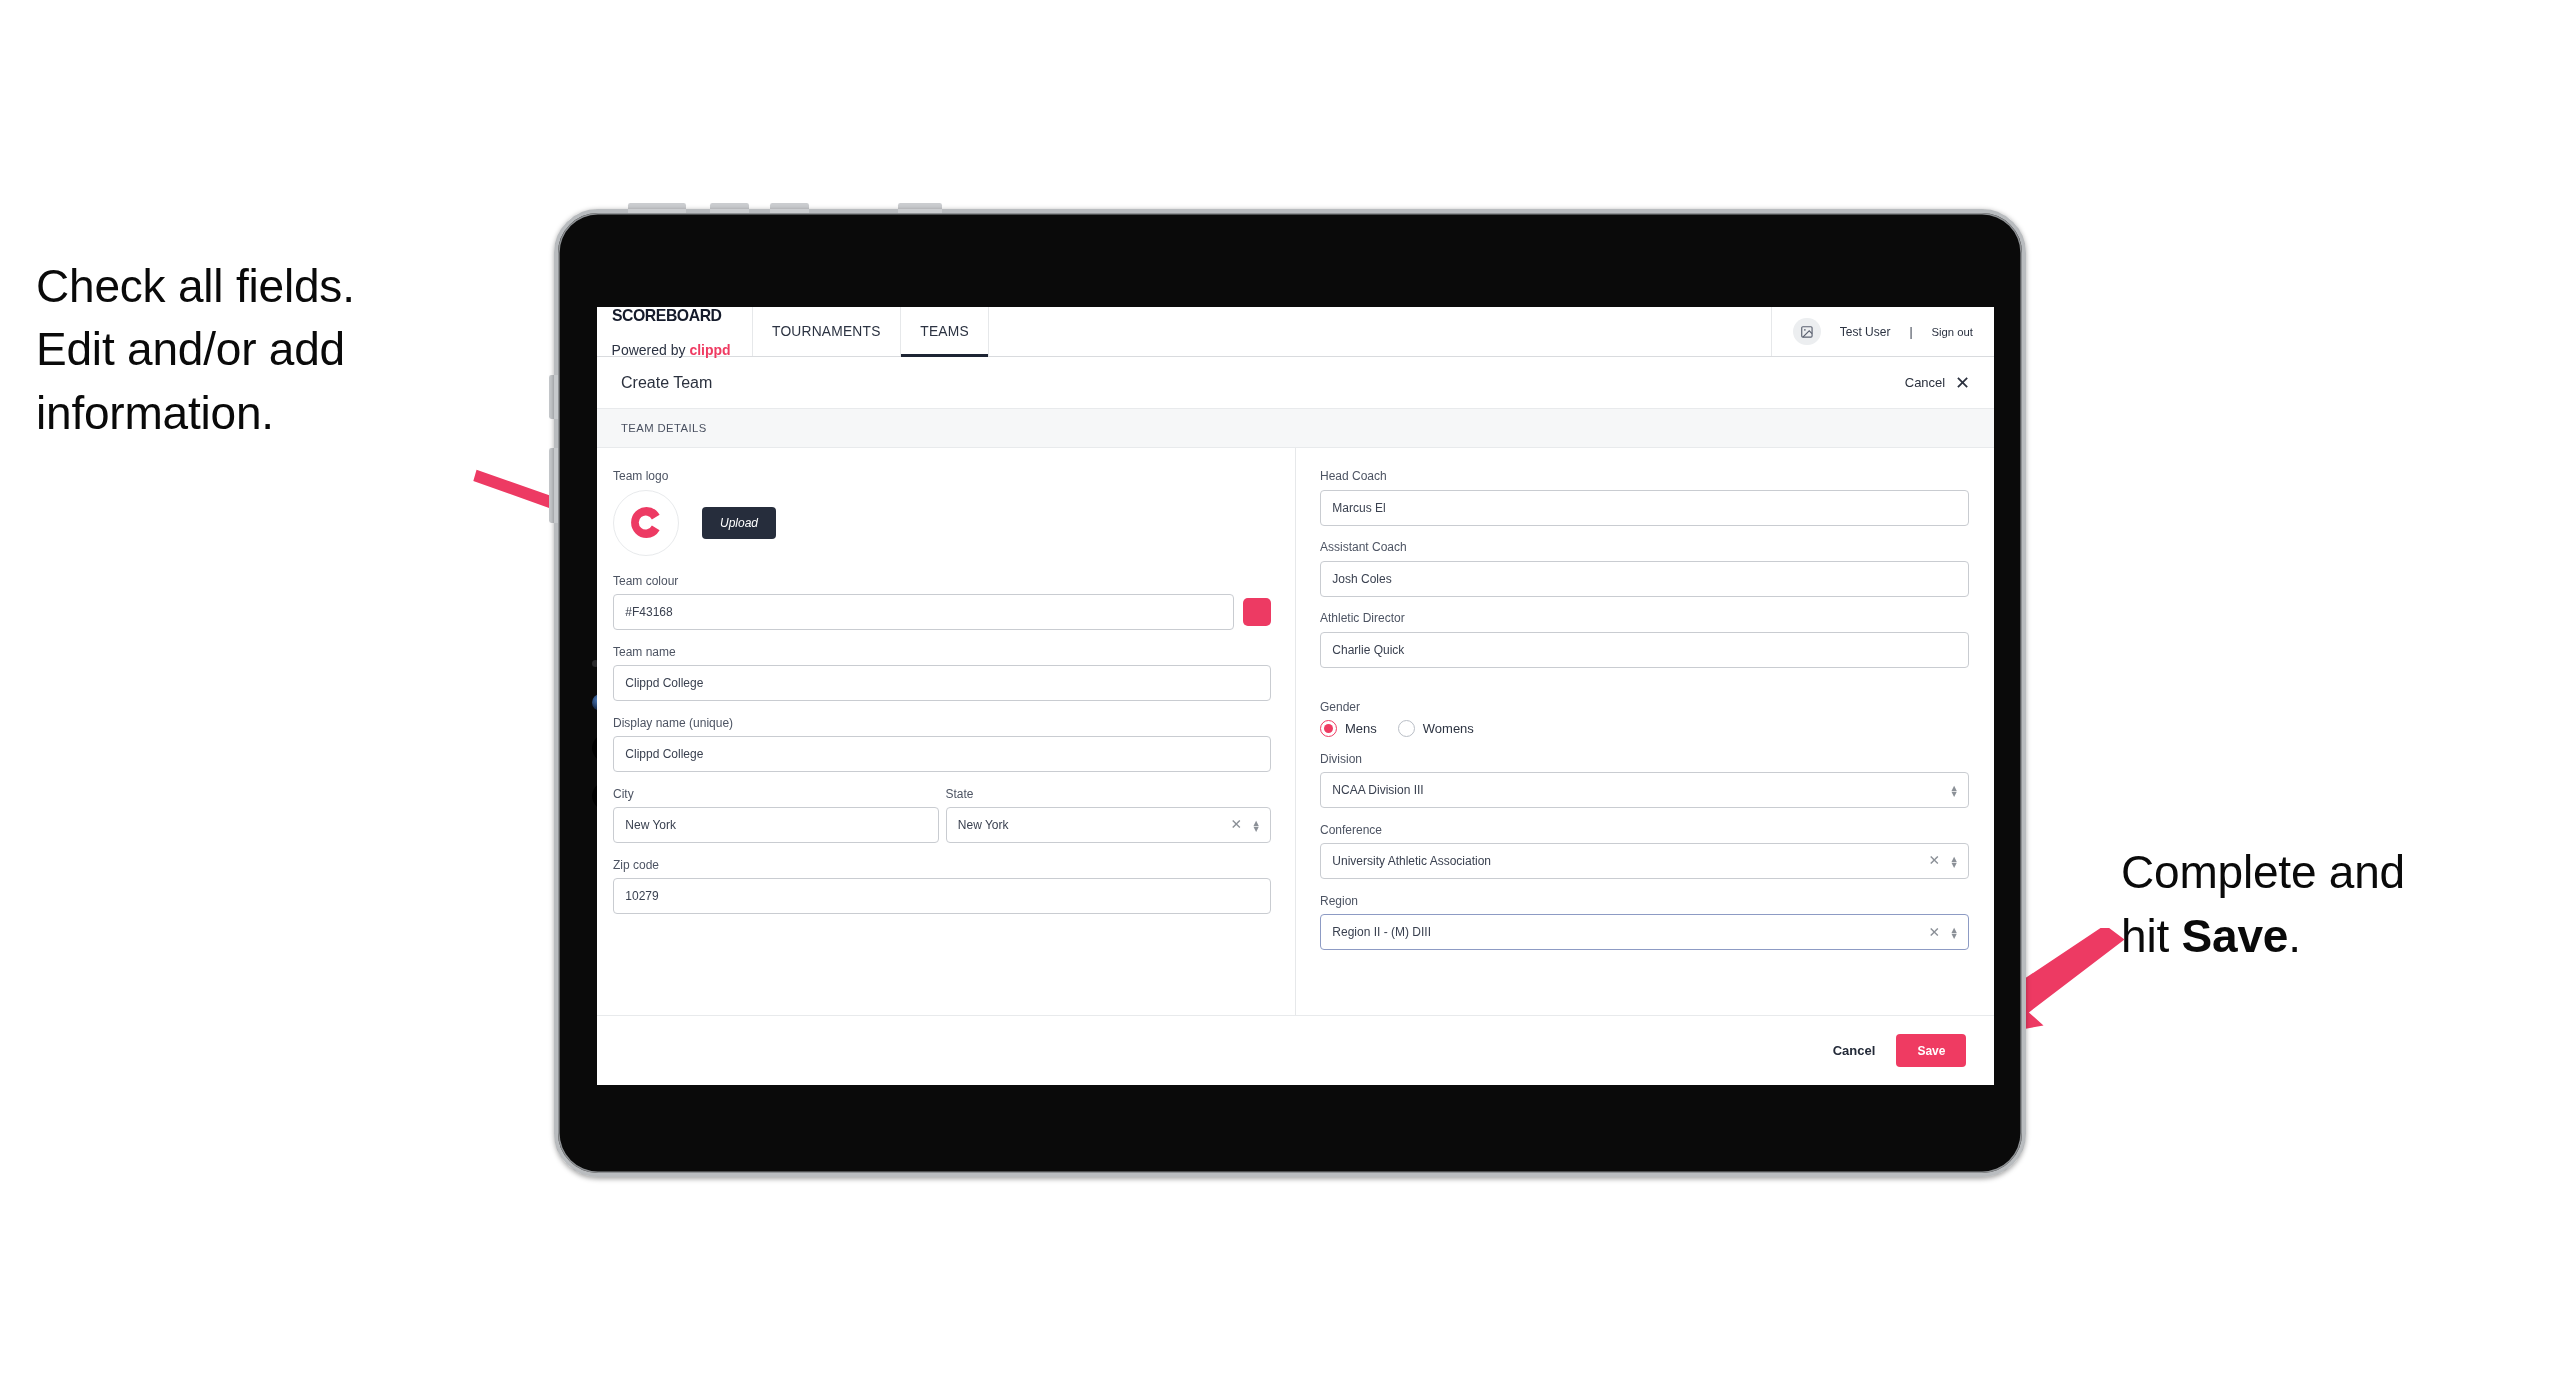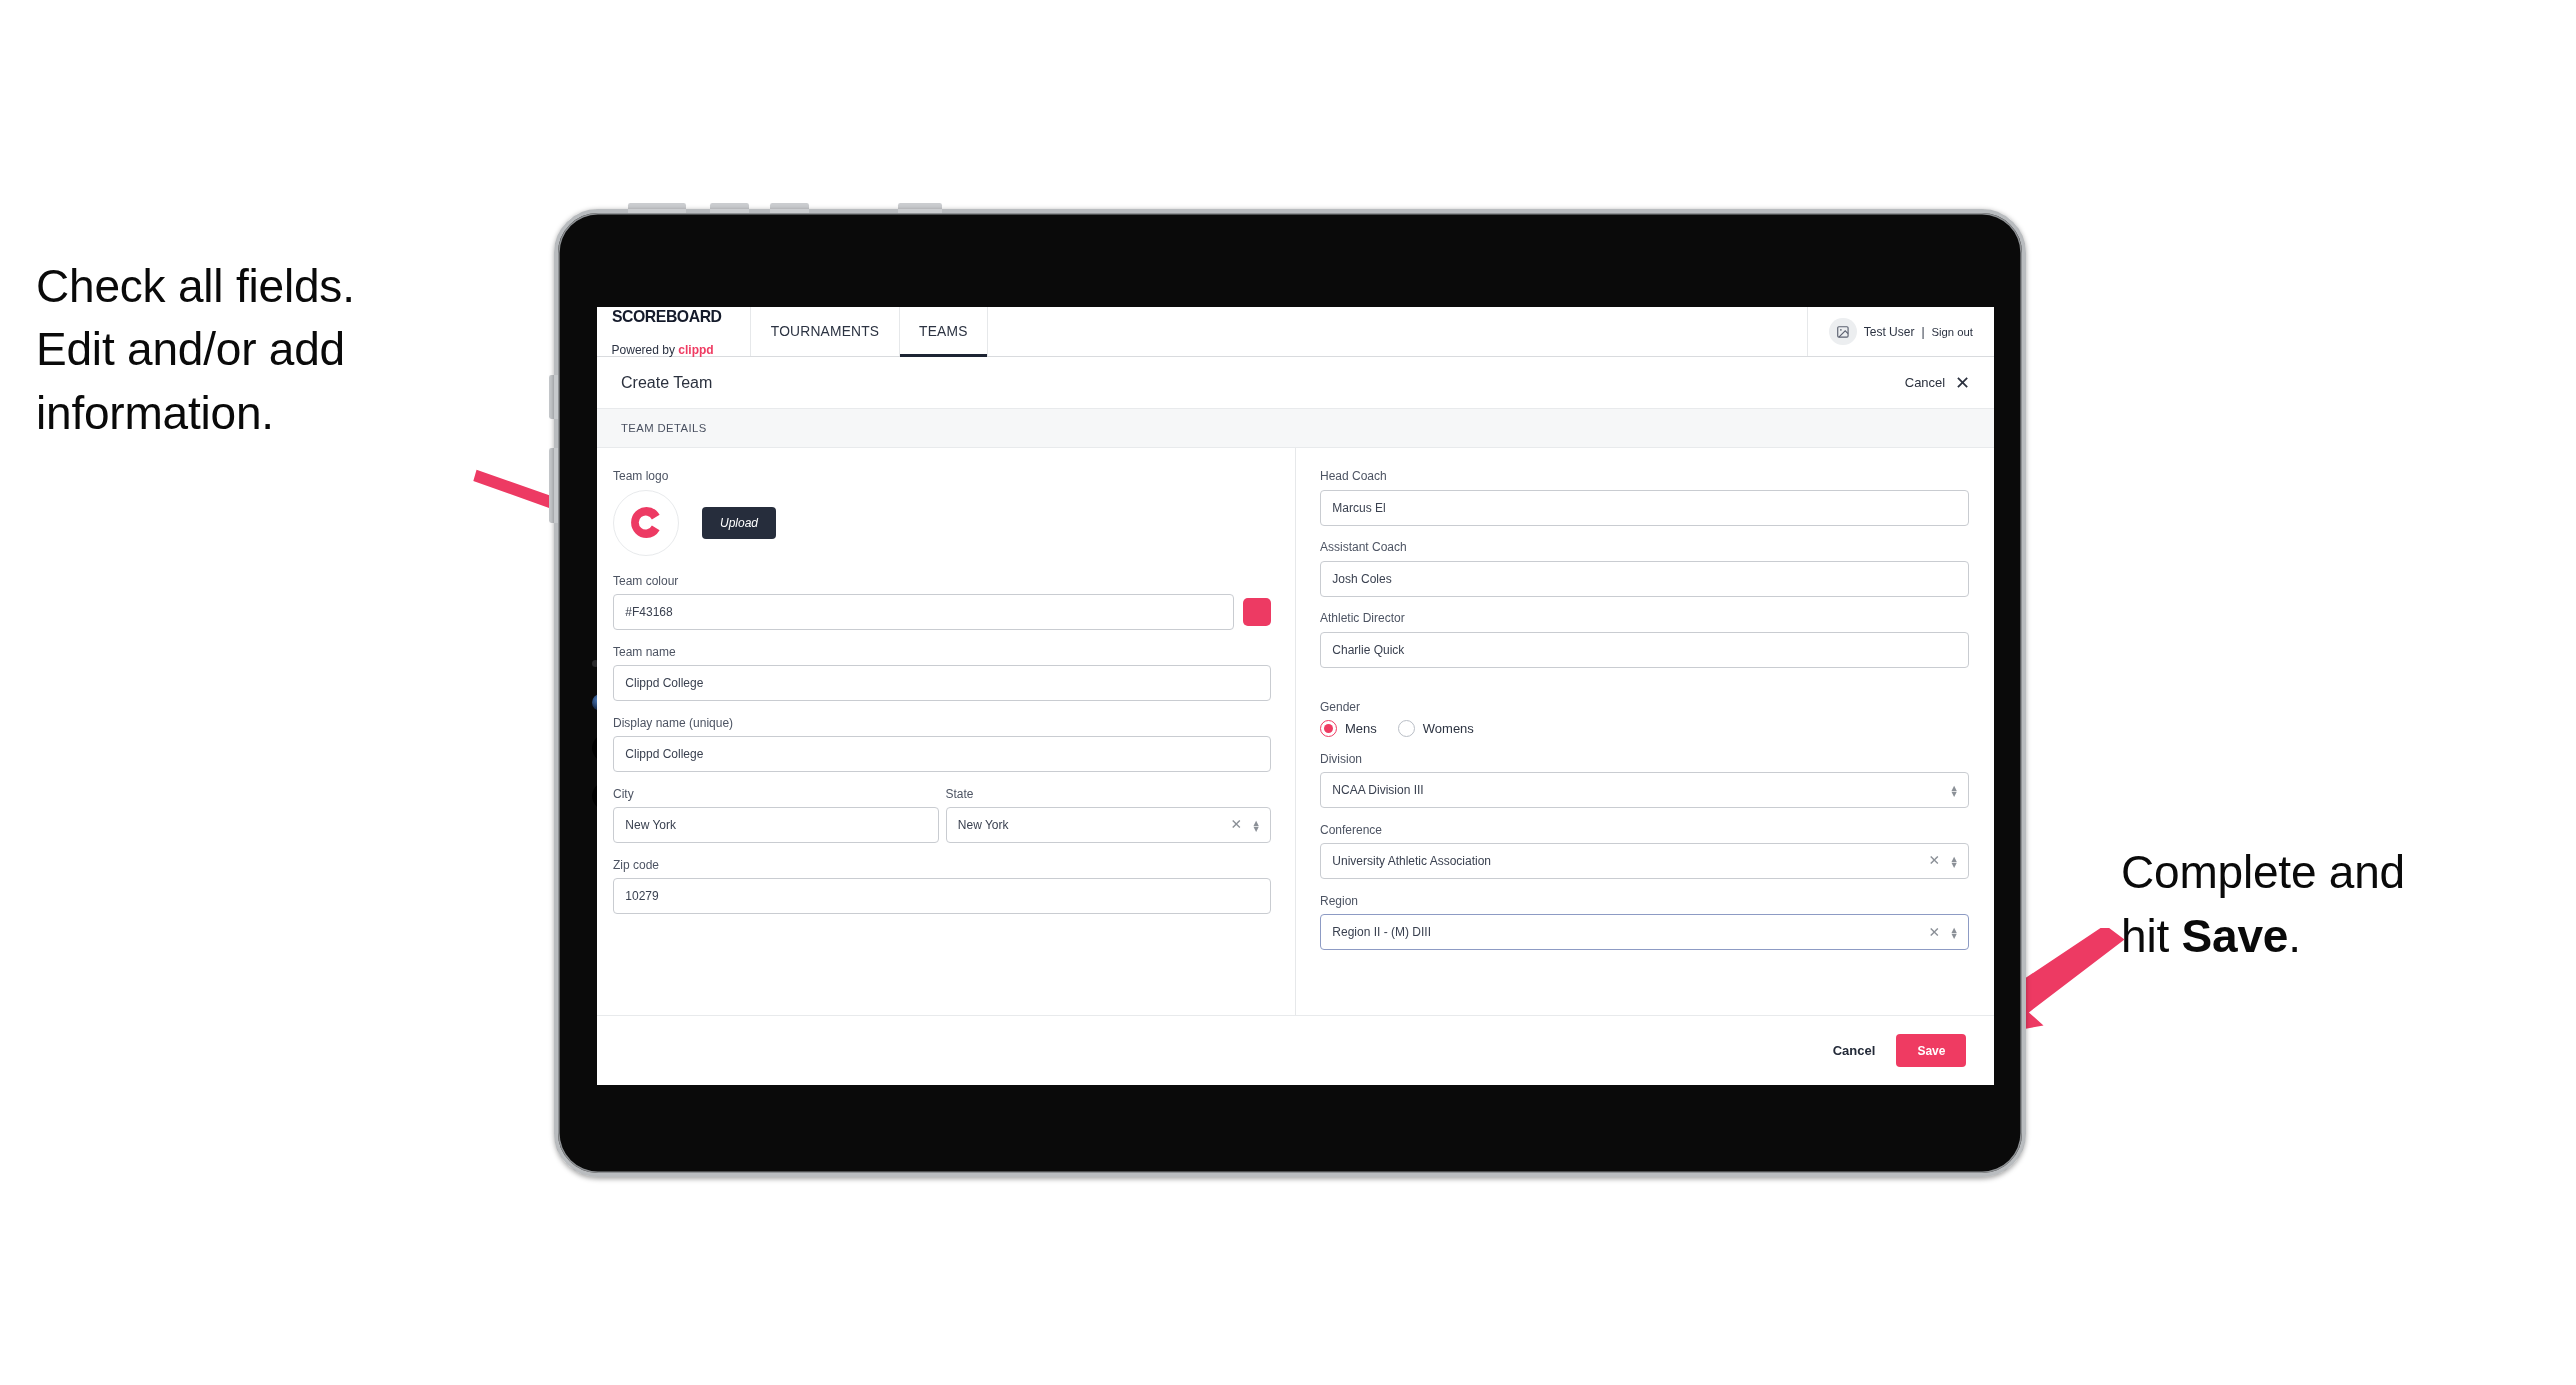--- a/index.html
+++ b/index.html
@@ -81,35 +81,35 @@
   }
   .brand {
     display:flex; flex-direction:column; justify-content:center;
     padding: 0 21px 0 14.6px; border-right:0.8px solid #e6e8ea;
   }
   .brand-name {
     font-family: "Liberation Sans", sans-serif;
     font-weight: 700; font-size: 17px; letter-spacing: -0.5px;
     color:#151b2b; line-height:1; transform: scaleX(0.93); transform-origin:left;
   }
-  .brand-sub { font-size: 12px; color:#2b3242; margin-top:19px; line-height:1; }
+  .brand-sub { font-size: 14px; color:#2b3242; margin-top:19px; line-height:1;text-align:right; }
   .brand-sub .pink { color:#ef3b62; font-weight:700; }
 
   .navtab {
     display:flex; align-items:center; padding: 0 19.4px;
     font-size: 13.8px; letter-spacing: 0.2px; color:#2c3342;
     border-right:0.8px solid #e6e8ea; position:relative; cursor:pointer;
   }
   .navtab.active::after{
     content:""; position:absolute; left:0; right:0; bottom:-0.8px; height:3.2px;
     background:#1d2433;
   }
   .topbar-spacer { flex:1; border-right:0.8px solid #e6e8ea; }
   .topbar-right {
-    display:flex; align-items:center; gap:7px; padding: 0 21px;
+    display:flex; align-items:center; gap:19px; padding: 0 21px;
   }
   .avatar {
     width: 27.6px; height:27.6px; border-radius:50%;
     background:#eceef0; display:flex; align-items:center; justify-content:center;
   }
   .user-name { font-size:12px; color:#2c3342; }
   .divider-pipe { color:#2c3342; font-size:12px; }
   .signout { font-size:11.3px; color:#2c3342; cursor:pointer; }
 
   

